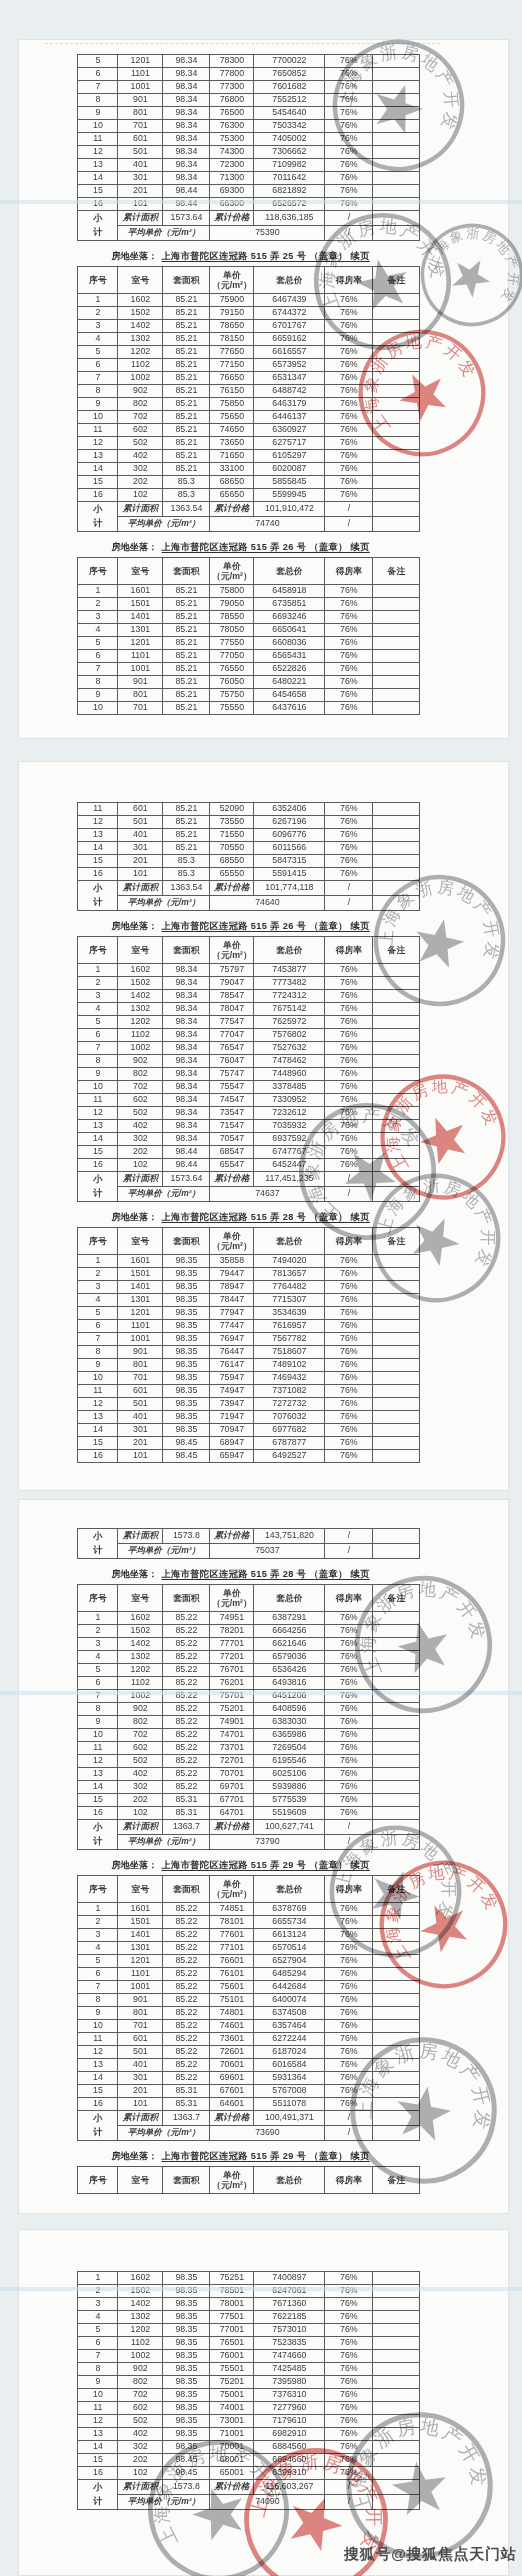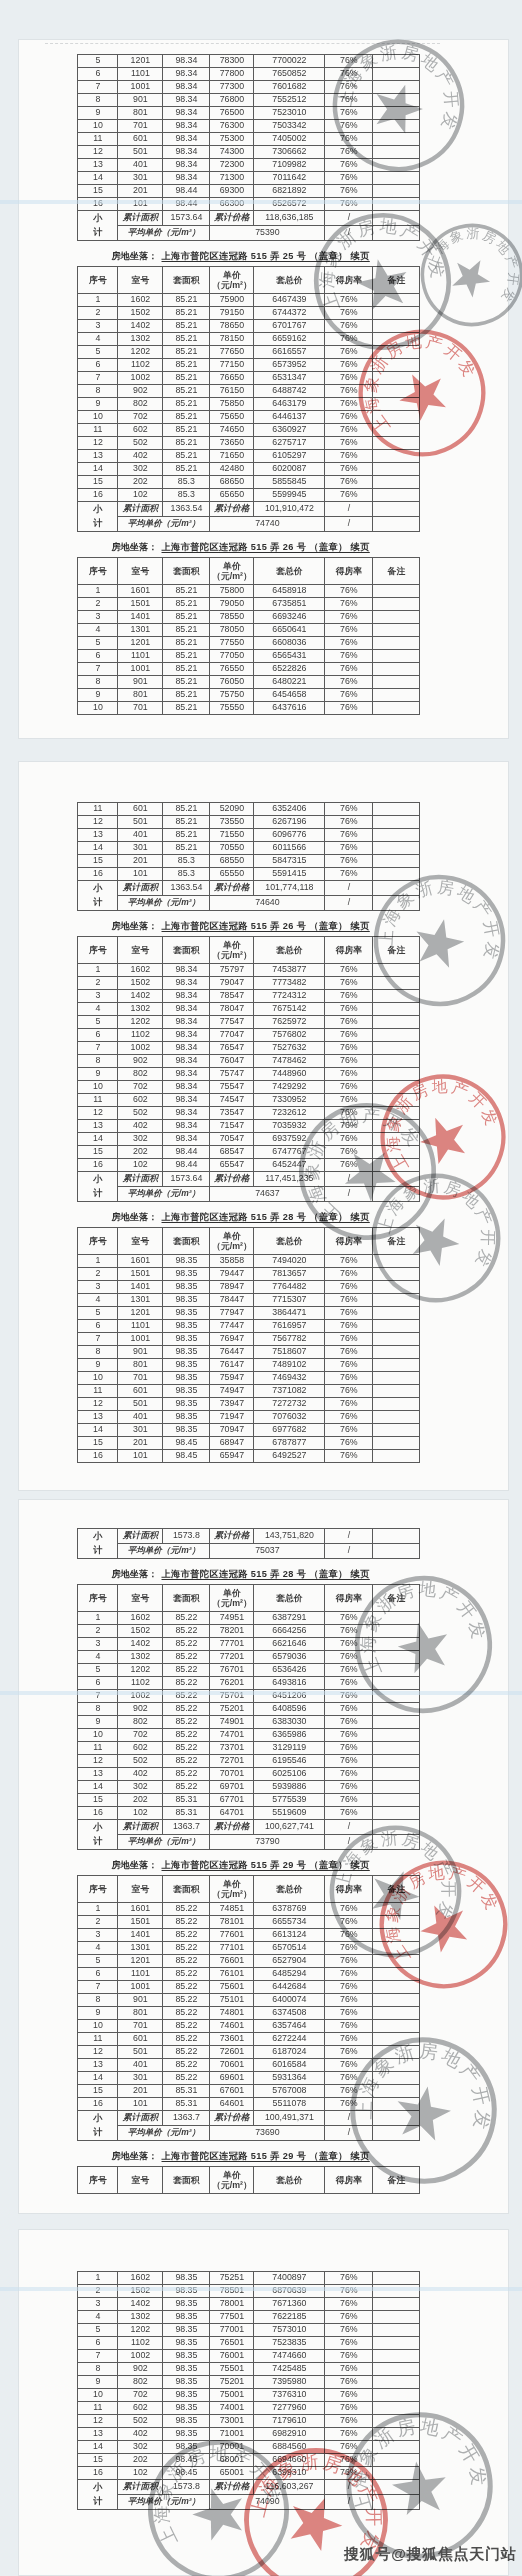--- a/index.html
+++ b/index.html
@@ -102,21 +102,21 @@
               <td>76800</td>
               <td>7552512</td>
               <td>76%</td>
               <td></td>
             </tr>
             <tr>
               <td>9</td>
               <td>801</td>
               <td>98.34</td>
               <td>76500</td>
-              <td>7523010</td>
+              <td>5454640</td>
               <td>76%</td>
               <td></td>
             </tr>
             <tr>
               <td>10</td>
               <td>701</td>
               <td>98.34</td>
               <td>76300</td>
               <td>7503342</td>
               <td>76%</td>
@@ -328,21 +328,21 @@
               <td>85.21</td>
               <td>71650</td>
               <td>6105297</td>
               <td>76%</td>
               <td></td>
             </tr>
             <tr>
               <td>14</td>
               <td>302</td>
               <td>85.21</td>
-              <td>42480</td>
+              <td>33100</td>
               <td>6020087</td>
               <td>76%</td>
               <td></td>
             </tr>
             <tr>
               <td>15</td>
               <td>202</td>
               <td>85.3</td>
               <td>68650</td>
               <td>5855845</td>
@@ -675,21 +675,21 @@
               <td>75747</td>
               <td>7448960</td>
               <td>76%</td>
               <td></td>
             </tr>
             <tr>
               <td>10</td>
               <td>702</td>
               <td>98.34</td>
               <td>75547</td>
-              <td>7429292</td>
+              <td>3378485</td>
               <td>76%</td>
               <td></td>
             </tr>
             <tr>
               <td>11</td>
               <td>602</td>
               <td>98.34</td>
               <td>74547</td>
               <td>7330952</td>
               <td>76%</td>
@@ -812,21 +812,21 @@
               <td>78447</td>
               <td>7715307</td>
               <td>76%</td>
               <td></td>
             </tr>
             <tr>
               <td>5</td>
               <td>1201</td>
               <td>98.35</td>
               <td>77947</td>
-              <td>3864471</td>
+              <td>3534639</td>
               <td>76%</td>
               <td></td>
             </tr>
             <tr>
               <td>6</td>
               <td>1101</td>
               <td>98.35</td>
               <td>77447</td>
               <td>7616957</td>
               <td>76%</td>
@@ -1066,21 +1066,21 @@
               <td>74701</td>
               <td>6365986</td>
               <td>76%</td>
               <td></td>
             </tr>
             <tr>
               <td>11</td>
               <td>602</td>
               <td>85.22</td>
               <td>73701</td>
-              <td>3129119</td>
+              <td>7269504</td>
               <td>76%</td>
               <td></td>
             </tr>
             <tr>
               <td>12</td>
               <td>502</td>
               <td>85.22</td>
               <td>72701</td>
               <td>6195546</td>
               <td>76%</td>
@@ -1367,21 +1367,21 @@
               <td>75251</td>
               <td>7400897</td>
               <td>76%</td>
               <td></td>
             </tr>
             <tr>
               <td>2</td>
               <td>1502</td>
               <td>98.35</td>
               <td>78501</td>
-              <td>6870639</td>
+              <td>6247061</td>
               <td>76%</td>
               <td></td>
             </tr>
             <tr>
               <td>3</td>
               <td>1402</td>
               <td>98.35</td>
               <td>78001</td>
               <td>7671360</td>
               <td>76%</td>

